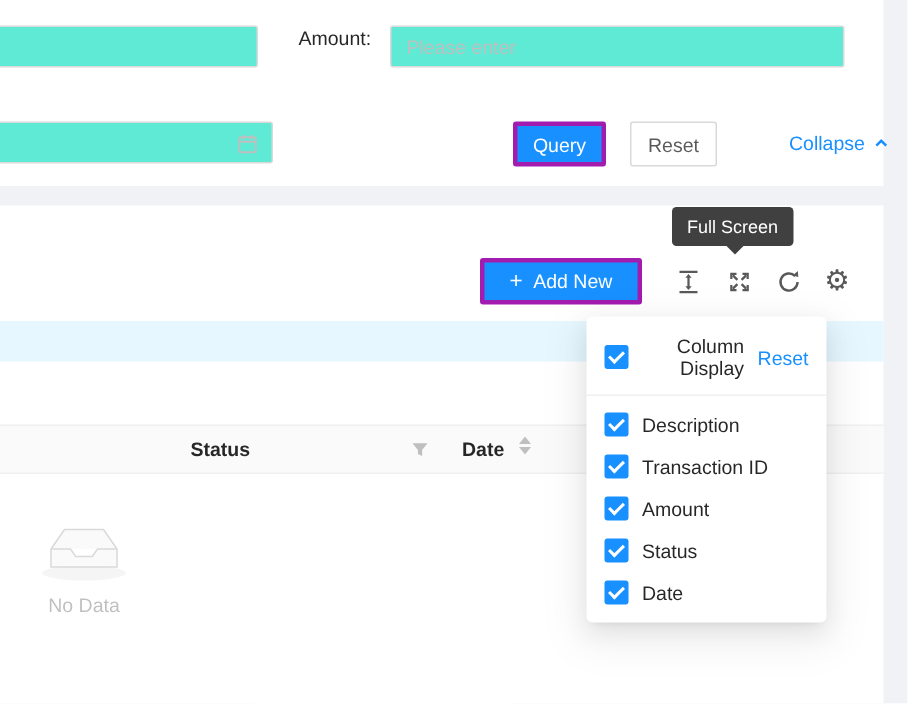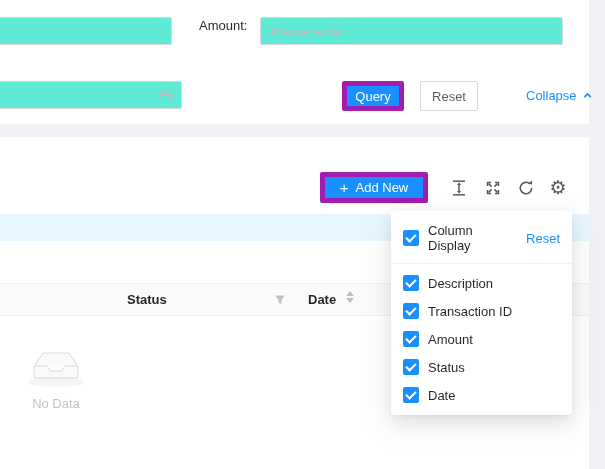--- a/index.html
+++ b/index.html
@@ -20,21 +20,21 @@
   .inp-cut { left:-24px; top:17px; width:196px; }
   .amount-label { position:absolute; left:199px; top:18px; font-size:13px; color:rgba(0,0,0,0.85); }
   .amount-inp { left:260px; top:17px; width:303px; }
   .date-inp { left:-24px; top:81px; width:206px; }
   .date-inp .cal { position:absolute; right:9px; top:7px; line-height:0; }
   .btn {
     position:absolute; height:30px; border-radius:2px; font-size:13px;
     font-family:"Liberation Sans", sans-serif; cursor:pointer;
     display:inline-flex; align-items:center; justify-content:center;
   }
-  .btn.primary { background:#1890ff; color:#fff; border:5px solid #a21caf; }
+  .btn.primary { background:#1890ff; color:#fff; border:3px solid #a21caf; }
   .btn.default { background:#fff; color:rgba(0,0,0,0.65); border:1px solid #d9d9d9; }
   .query { left:342px; top:81px; width:62px; }
   .reset { left:420px; top:81px; width:58px; }
   .collapse {
     position:absolute; left:489px; top:88px; color:#1890ff; font-size:13px;
     text-decoration:none; display:inline-flex; align-items:center; gap:5px; cursor:pointer;margin-left:37px;
   }
   
   .table-card { position:absolute; left:0; top:137px; width:589px; height:332px; background:#fff; }
   .add-new { left:320px; top:35px; width:108px; height:31px; gap:7px; }
@@ -70,23 +70,24 @@
     position:absolute; left:448px; top:138px; z-index:30;
     background:#404040; color:#fff; font-size:12px; line-height:14px;
     padding:6px 10px; border-radius:3px; white-space:nowrap;
   }
   .tooltip .arrow {
     position:absolute; left:38px; bottom:-4px; width:8px; height:8px;
     background:#404040; transform:rotate(45deg);
   }
   
   .dropdown {
-    position:absolute; left:391px; top:211px; width:181px; z-index:20;
+    position:absolute; left:391px; top:211px; width:160px; z-index:20;
     background:#fff; border-radius:4px;
     box-shadow:0 3px 6px -4px rgba(0,0,0,0.12), 0 6px 16px 0 rgba(0,0,0,0.08), 0 9px 28px 8px rgba(0,0,0,0.05);
+    text-align:right;
   }
   .dd-header { display:flex; align-items:center; gap:9px; padding:12px 12px 10px 12px; }
   .dd-title { font-size:13px; color:rgba(0,0,0,0.85); flex:1; }
   .dd-reset { color:#1890ff; font-size:13px; text-decoration:none; cursor:pointer; }
   .dd-divider { border-top:1px solid #f0f0f0; }
   .dd-items { padding:5px 0 6px 0; }
   .dd-item { display:flex; align-items:center; gap:9px; padding:6px 12px; cursor:pointer; }
   .dd-label { font-size:13px; color:rgba(0,0,0,0.85); }
   .cb {
     width:16px; height:16px; background:#1890ff; border-radius:2px;
@@ -176,20 +177,24 @@
     <div class="empty">
       <svg width="64" height="41" viewBox="0 0 64 41">
         <ellipse cx="32" cy="35" rx="28" ry="5" fill="#f5f5f5"></ellipse>
         <path d="M10 19 L19 6 H45 L54 19 V31 H10 Z" fill="#fafafa" stroke="#d9d9d9"></path>
         <path d="M10 19 H23 l3.5 5 h11 l3.5 -5 H54" fill="#fff" stroke="#d9d9d9"></path>
       </svg>
       <div class="empty-text">No Data</div>
     </div>
   </section>
 
+  <div class="tooltip">
+    <span>Full Screen</span>
+    <i class="arrow"></i>
+  </div>
 
   <div class="dropdown">
     <div class="dd-header">
       <span class="cb"></span>
       <span class="dd-title">Column Display</span>
       <a class="dd-reset">Reset</a>
     </div>
     <div class="dd-divider"></div>
     <div class="dd-items">
       <div class="dd-item">

